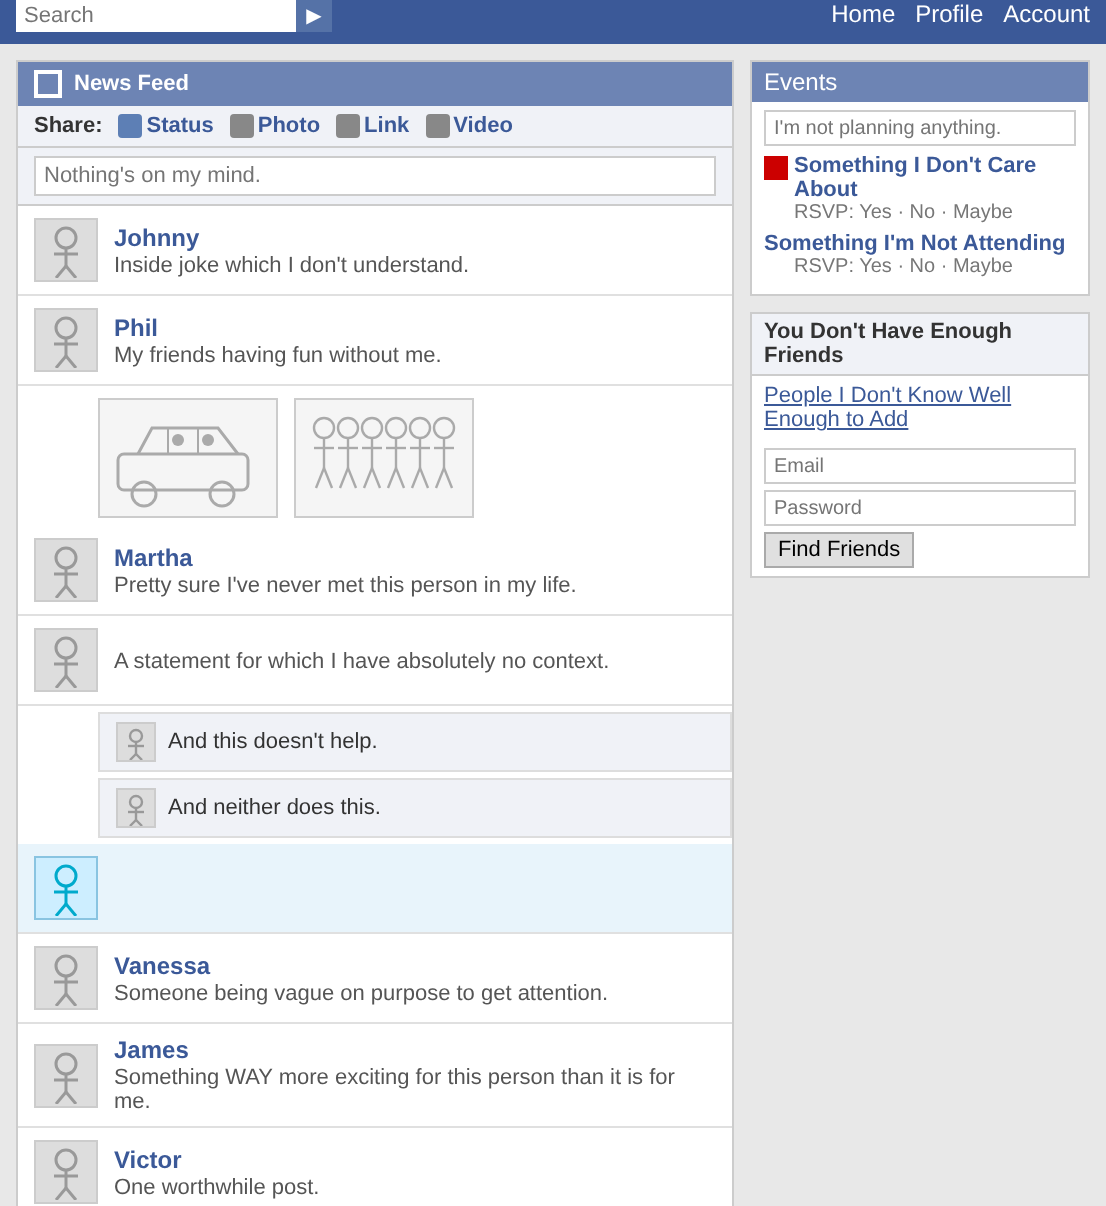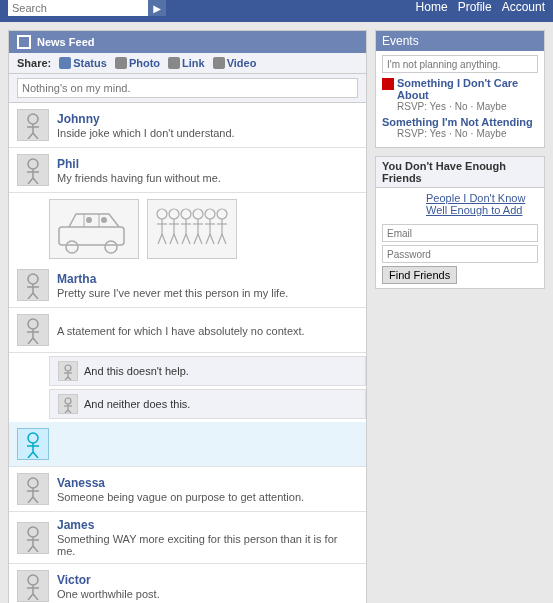--- a/index.html
+++ b/index.html
@@ -210,21 +210,21 @@
 
     .friends-box .friends-header {
       background: #f0f2f7;
       border-bottom: 1px solid #ccc;
       font-size: 11px;
       font-weight: bold;
       padding: 3px 6px;
       color: #333;
     }
     .friends-link {
-      color: #3b5998; font-size: 11px; padding: 4px 6px; display: block; margin-left: 44px;
+      color: #3b5998; font-size: 11px; padding: 4px 6px; display: block;
     }
 
     .find-friends-section {
       padding: 4px 6px;
     }
     .find-friends-section input {
       width: 100%;
       height: 18px;
       border: 1px solid #ccc;
       font-size: 10px;

